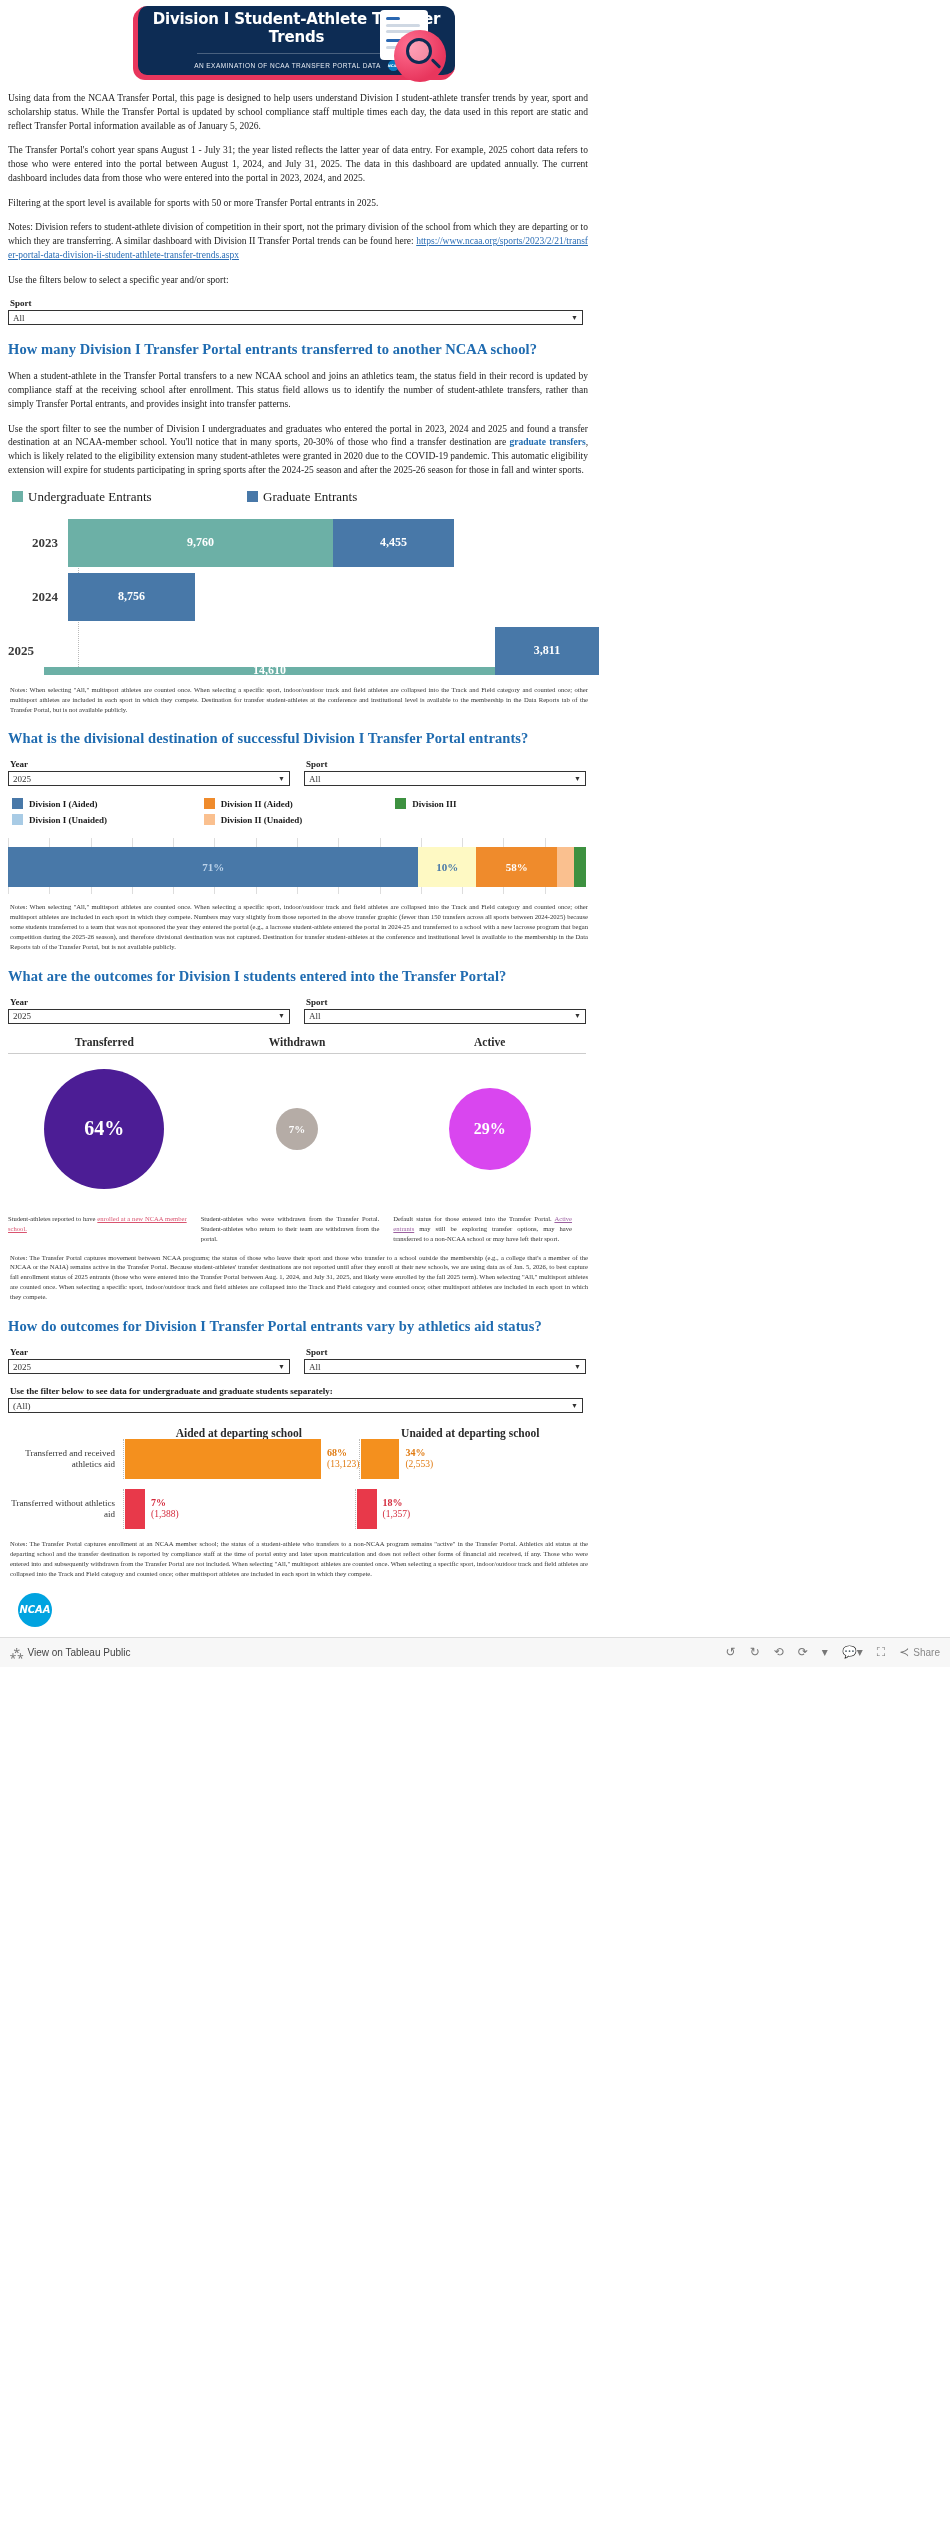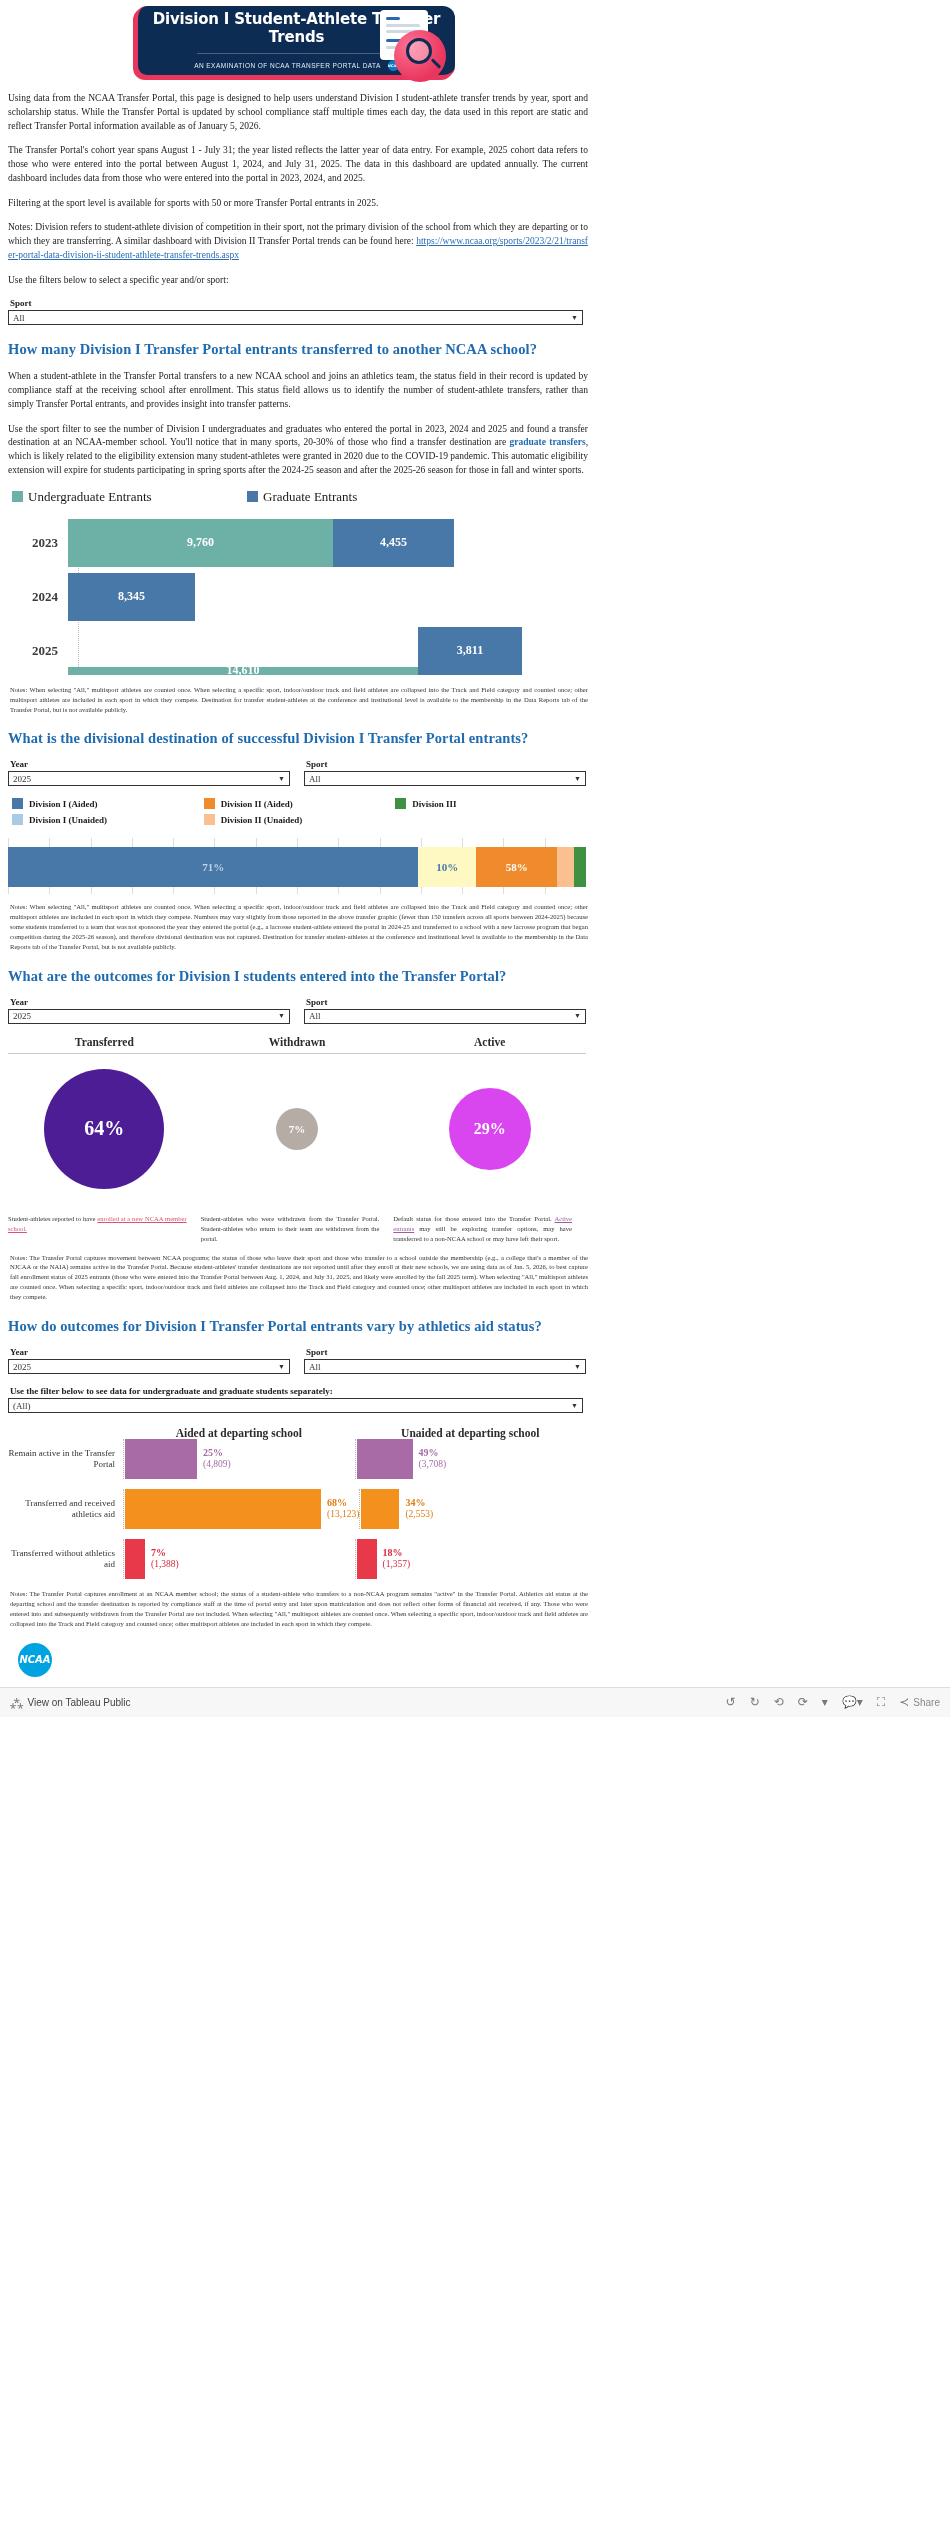--- a/index.html
+++ b/index.html
@@ -217,28 +217,28 @@
           <div class="c1-year">2023</div>
           <div class="c1-bars">
             <div class="c1-seg c1-ug" style="width:265px;">9,760</div>
             <div class="c1-seg c1-gr" style="width:121px;">4,455</div>
           </div>
         </div>
 
         <div class="c1-row">
           <div class="c1-year">2024</div>
           <div class="c1-bars">
-            <div class="c1-seg c1-gr" style="width:127px;">8,345</div>
+            <div class="c1-seg c1-gr" style="width:127px;">8,756</div>
           </div>
         </div>
 
         <div class="c1-row">
           <div class="c1-year">2025</div>
           <div class="c1-bars">
-            <div class="c1-seg c1-ug" style="width:350px;margin-top:40px;">14,610</div>
+            <div class="c1-seg c1-ug" style="width:451px;margin-top:40px;">14,610</div>
             <div class="c1-seg c1-gr" style="width:104px;">3,811</div>
           </div>
         </div>
       </div>
     </div>
 
     <p class="note">Notes: When selecting "All," multisport athletes are counted once. When selecting a specific sport, indoor/outdoor track and field athletes are collapsed into the Track and Field category and counted once; other multisport athletes are included in each sport in which they compete. Destination for transfer student-athletes at the conference and institutional level is available to the membership in the Data Reports tab of the Transfer Portal, but is not available publicly.</p>
 
     <h2 class="section">What is the divisional destination of successful Division I Transfer Portal entrants?</h2>
 
@@ -404,33 +404,20 @@
         <span class="caret">▼</span>
       </div>
     </div>
 
     <div class="chart4">
       <div class="c4-head">
         <div class="c4-htitle">Aided at departing school</div>
         <div class="c4-htitle">Unaided at departing school</div>
       </div>
 
-      <div class="c4-row">
-        <div class="c4-label">Remain active in the Transfer Portal</div>
-        <div class="c4-panels">
-          <div class="c4-panel">
-            <div class="c4-bar" style="width:72px;background:#a86ba6;"></div>
-            <div class="c4-val" style="color:#a86ba6;"><span>25%</span><small>(4,809)</small></div>
-          </div>
-          <div class="c4-panel">
-            <div class="c4-bar" style="width:56px;background:#a86ba6;"></div>
-            <div class="c4-val" style="color:#a86ba6;"><span>49%</span><small>(3,708)</small></div>
-          </div>
-        </div>
-      </div>
 
       <div class="c4-row">
         <div class="c4-label">Transferred and received athletics aid</div>
         <div class="c4-panels">
           <div class="c4-panel">
             <div class="c4-bar" style="width:196px;background:#f4901e;"></div>
             <div class="c4-val" style="color:#e07b12;"><span>68%</span><small>(13,123)</small></div>
           </div>
           <div class="c4-panel">
             <div class="c4-bar" style="width:38px;background:#f4901e;"></div>

